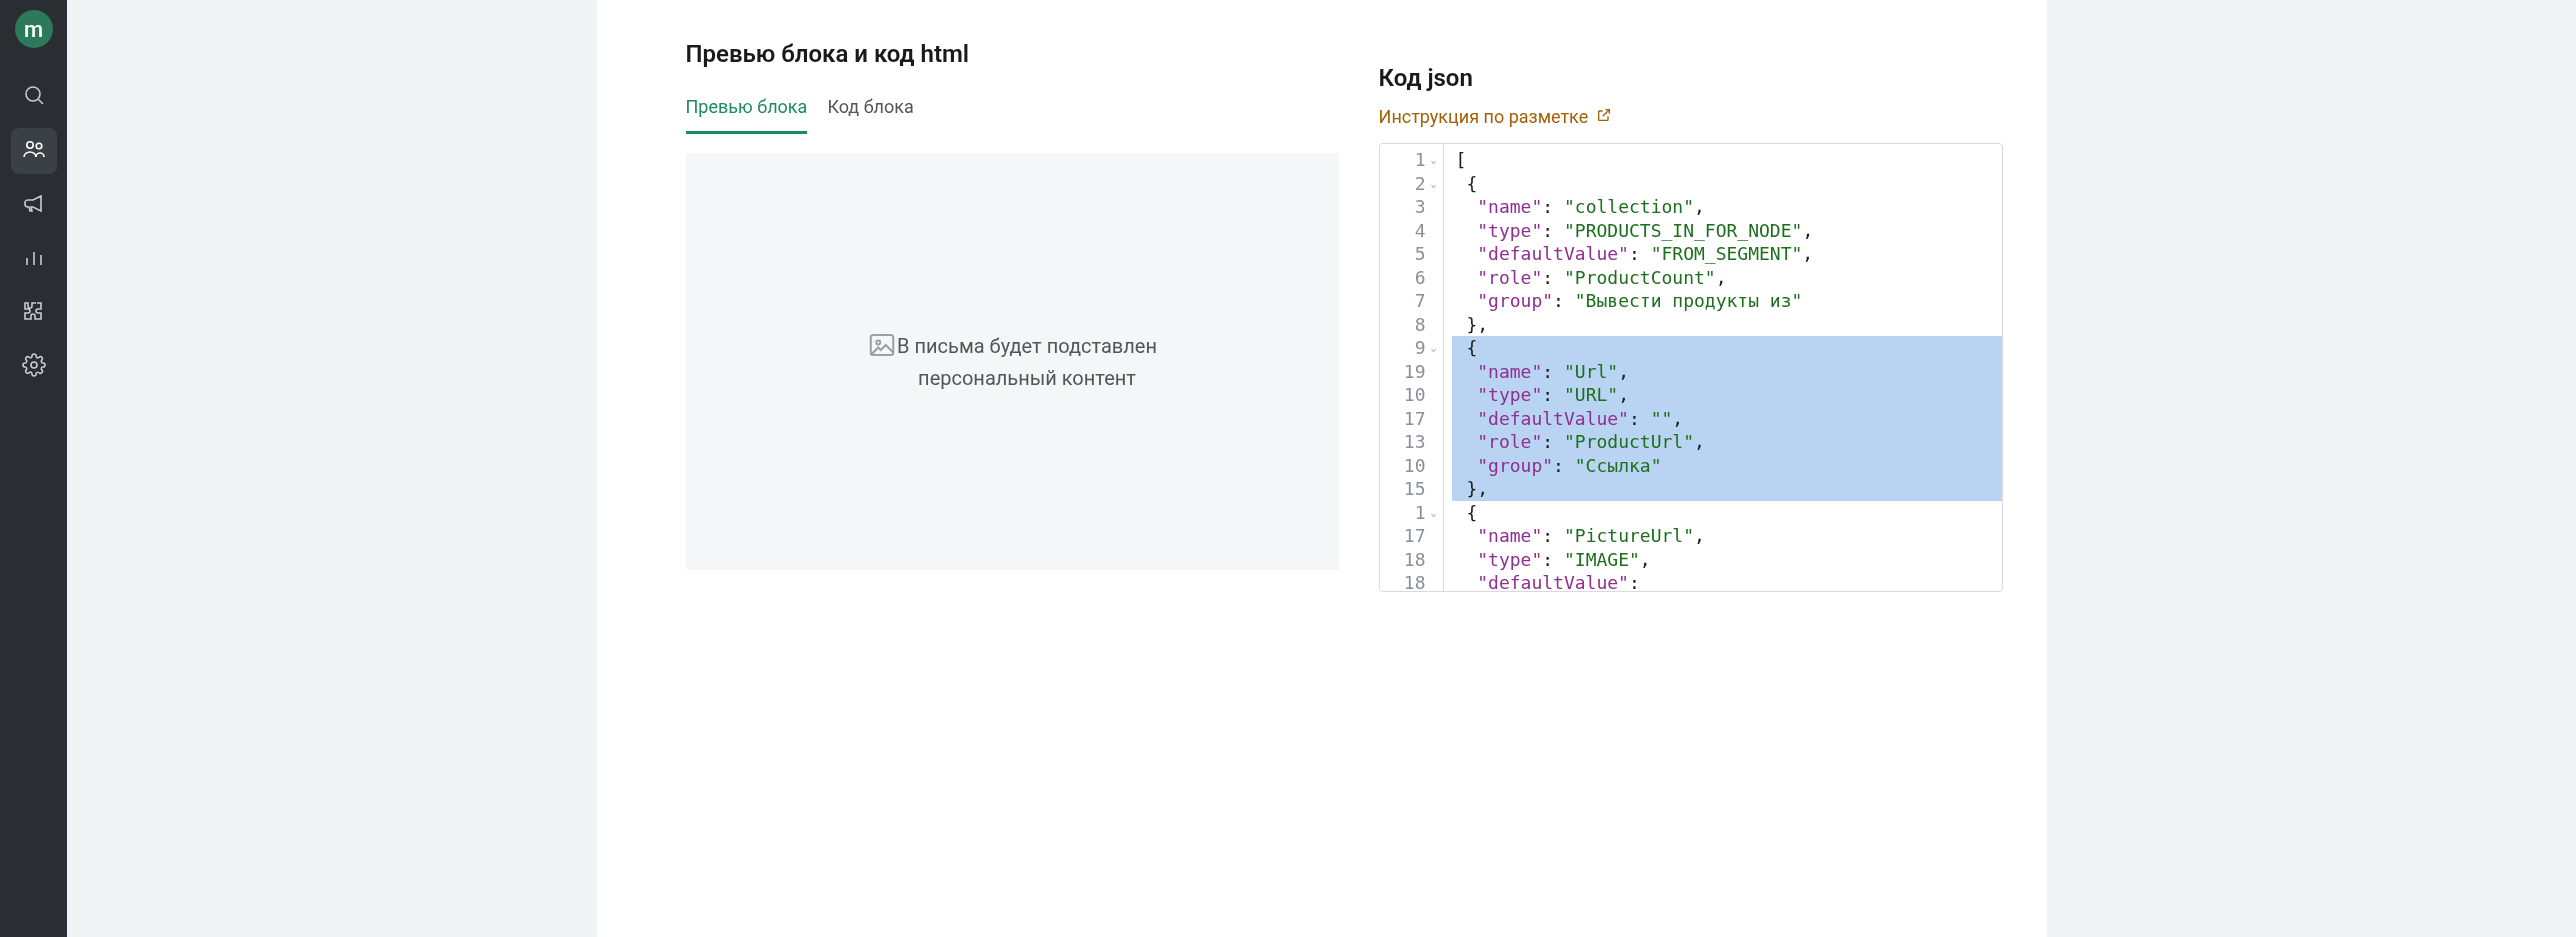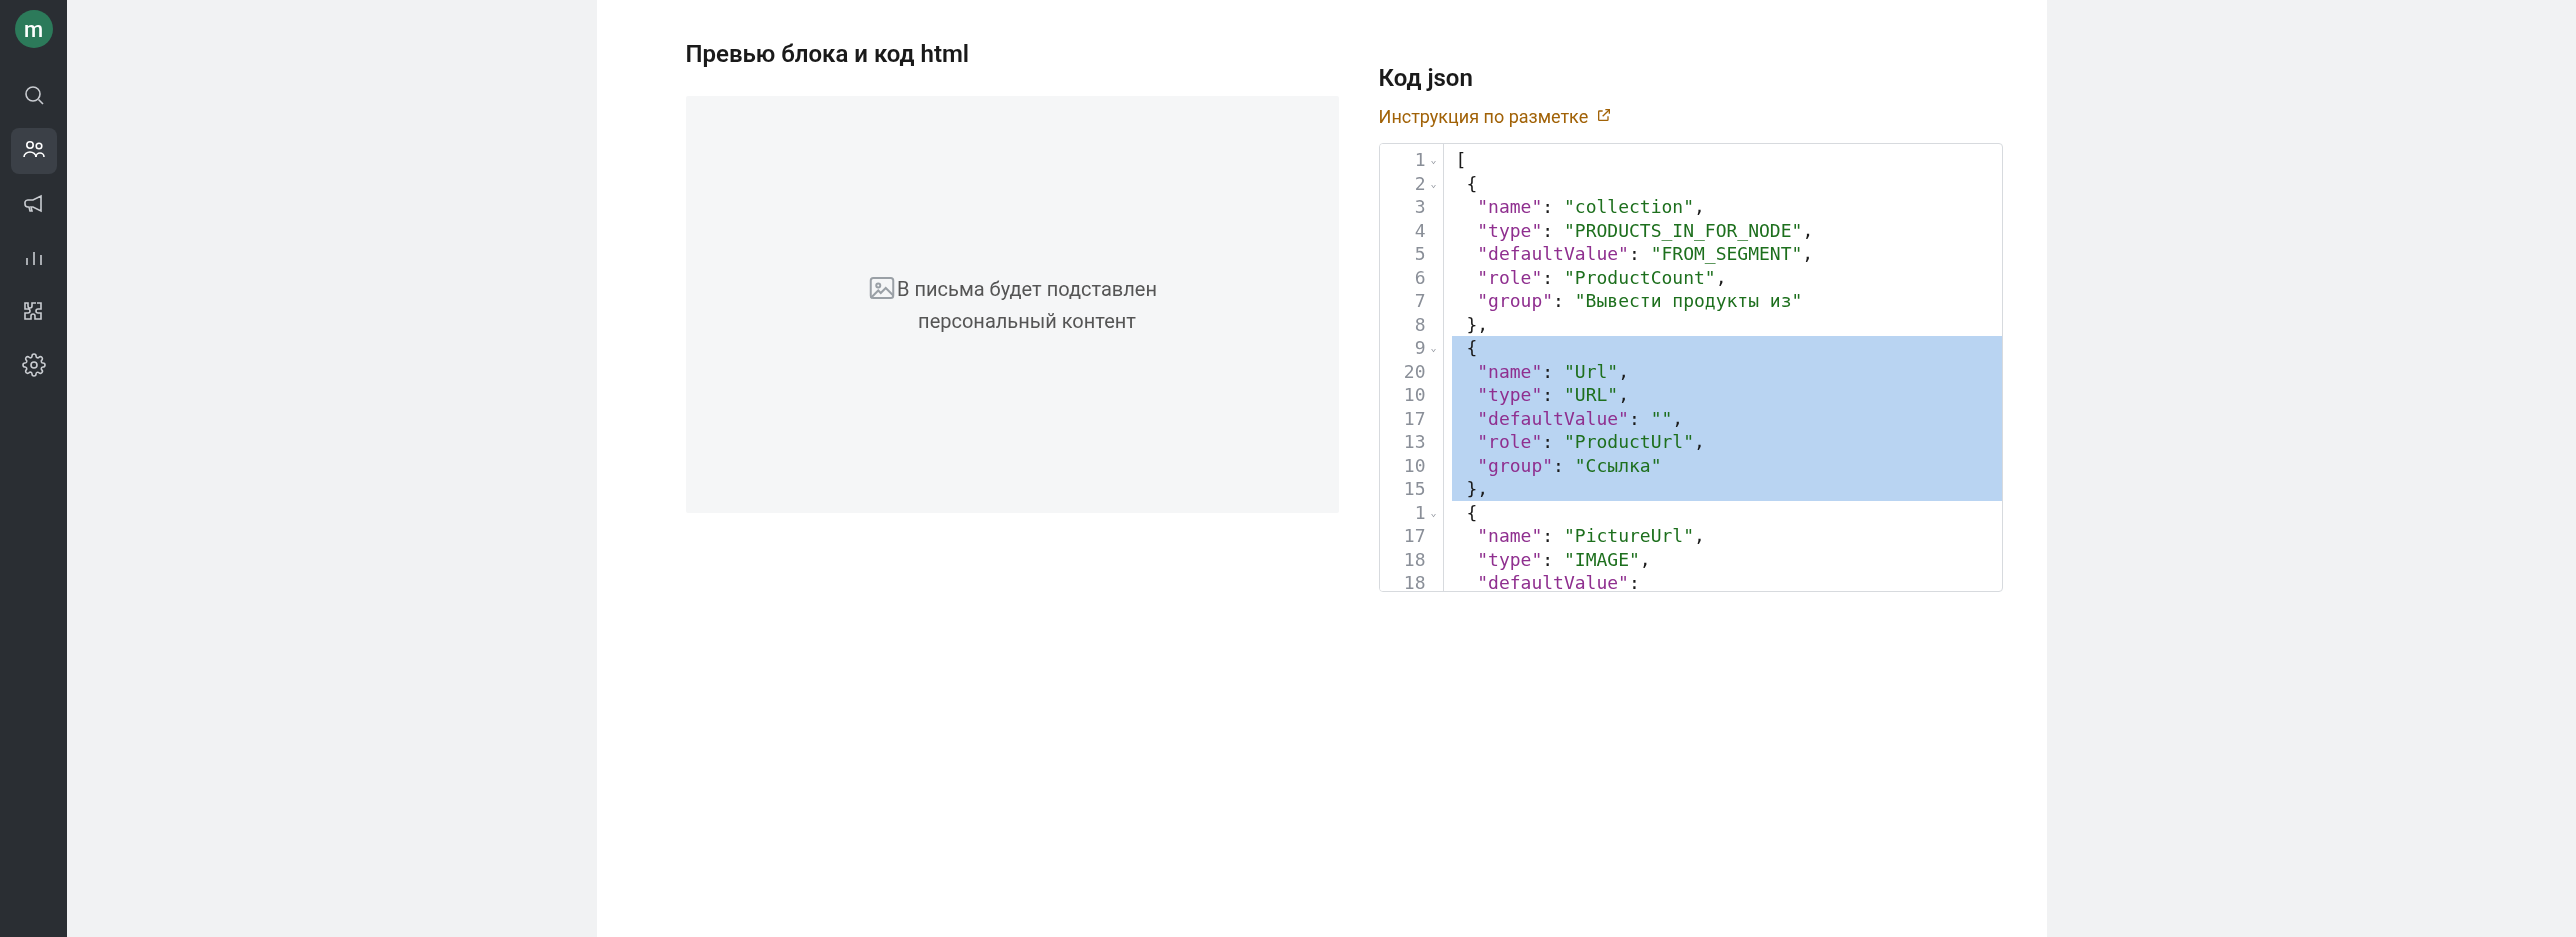--- a/index.html
+++ b/index.html
@@ -204,20 +204,24 @@
       </span>
     </div>
   </nav>
 
   <main class="main">
     <div class="page">
 
       <div class="content">
         <div class="left-col">
           <h2 class="page-title" style="margin-top:40px">Превью блока и код html</h2>
+          <div class="tabs">
+            <div class="tab active"><span>Превью блока</span></div>
+            <div class="tab"><span>Код блока</span></div>
+          </div>
           <div class="preview-box">
             <span>
               <svg viewBox="0 0 24 24">
                   <rect x="3" y="4" width="18" height="16" rx="2"></rect>
                   <circle cx="9" cy="10" r="1.6"></circle>
                   <path d="M21 18l-6-6-4 4-2-2-6 6"></path>
                 </svg>
             </span>
             <div class="preview-text">
               <div>В письма будет подставлен</div>
@@ -271,21 +275,21 @@
                 </div>
                 <div class="gutter-row">
                   <span>8</span>
                   <span class="fold"></span>
                 </div>
                 <div class="gutter-row">
                   <span>9</span>
                   <span class="fold">⌄</span>
                 </div>
                 <div class="gutter-row">
-                  <span>20</span>
+                  <span>19</span>
                   <span class="fold"></span>
                 </div>
                 <div class="gutter-row">
                   <span>10</span>
                   <span class="fold"></span>
                 </div>
                 <div class="gutter-row">
                   <span>17</span>
                   <span class="fold"></span>
                 </div>

